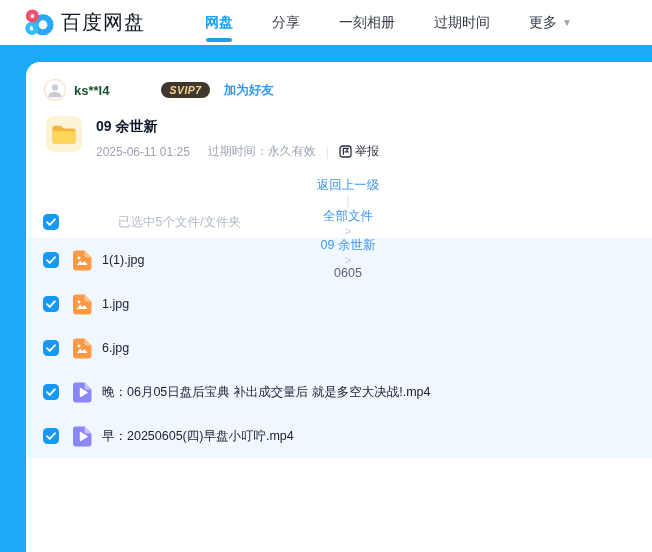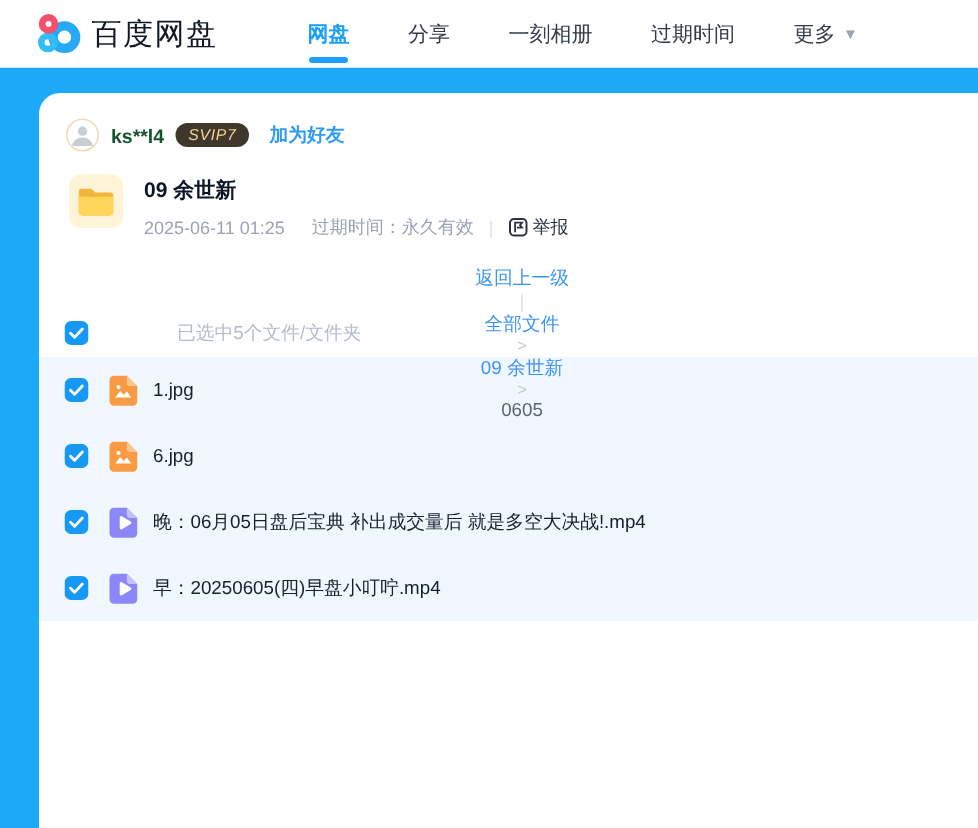--- a/index.html
+++ b/index.html
@@ -34,22 +34,22 @@
 
   
   .user-row { display:flex; align-items:center; gap:8px; margin:17px 0 0 18px; height:22px; }
   .avatar {
     width:22px; height:22px; border-radius:50%; background:#fff;
     border:1px solid #f4d9b6; display:flex; align-items:center; justify-content:center; overflow:hidden;
   }
   .user-name { font-size:13px; font-weight:700; color:#14532d; }
   .vip-badge {
     height:16px; padding:0 8px; border-radius:8px; background:#3f372b;
-    color:#f7d290; font-size:10.5px; font-weight:400; font-style:italic;
-    display:flex; align-items:center; letter-spacing:.5px;
+    color:#f7d290; font-size:10.5px; font-weight:700; font-style:italic;
+    display:flex; align-items:center; letter-spacing:.5px;margin-left:44px;
   }
   .add-friend { font-size:12.5px; font-weight:600; color:#2e9bf7; margin-left:6px; cursor:pointer; }
 
   
   .folder-row { display:flex; margin:15px 0 0 20px; gap:14px; }
   .folder-icon-wrap {
     width:36px; height:36px; border-radius:8px; background:#fdf4d7;
     display:flex; align-items:center; justify-content:center;
   }
   .folder-title { font-size:14px; font-weight:700; color:#0b1526; margin-top:2px; }
@@ -177,38 +177,56 @@
     </span>
     <span class="file-icon icon-image">
       <svg width="22" height="22" viewBox="0 0 22 22">
         <path d="M5 1.5 h8.6 l6.9 6.9 v10.1 a3 3 0 0 1 -3 3 h-12.5 a3 3 0 0 1 -3 -3 v-14 a3 3 0 0 1 3 -3 z" fill="#f99b44"></path>
         <path d="M13.6 1.5 l6.9 6.9 h-4.9 a2 2 0 0 1 -2 -2 z" fill="#fcc690"></path>
         <circle cx="8" cy="9" r="1.4" fill="#fff"></circle>
         <path d="M5.8 16 l3.4-4.4 2.4 2.7 1.9-2.3 3 4 z" fill="#fff"></path>
       </svg>
     </span>
 
-    <span class="file-name">1.jpg</span>
+    <span class="file-name">1(1).jpg</span>
   </div>
       <div class="file-row">
     <span class="checkbox">
       <svg width="16" height="16" viewBox="0 0 16 16">
         <rect width="16" height="16" rx="4.5" fill="#1598f6"></rect>
         <path d="M4 8.2 l2.7 2.7 5.2-5.6" fill="none" stroke="#fff" stroke-width="1.9" stroke-linecap="round" stroke-linejoin="round"></path>
       </svg>
     </span>
     <span class="file-icon icon-image">
       <svg width="22" height="22" viewBox="0 0 22 22">
         <path d="M5 1.5 h8.6 l6.9 6.9 v10.1 a3 3 0 0 1 -3 3 h-12.5 a3 3 0 0 1 -3 -3 v-14 a3 3 0 0 1 3 -3 z" fill="#f99b44"></path>
         <path d="M13.6 1.5 l6.9 6.9 h-4.9 a2 2 0 0 1 -2 -2 z" fill="#fcc690"></path>
         <circle cx="8" cy="9" r="1.4" fill="#fff"></circle>
         <path d="M5.8 16 l3.4-4.4 2.4 2.7 1.9-2.3 3 4 z" fill="#fff"></path>
       </svg>
     </span>
 
+    <span class="file-name">1.jpg</span>
+  </div>
+      <div class="file-row">
+    <span class="checkbox">
+      <svg width="16" height="16" viewBox="0 0 16 16">
+        <rect width="16" height="16" rx="4.5" fill="#1598f6"></rect>
+        <path d="M4 8.2 l2.7 2.7 5.2-5.6" fill="none" stroke="#fff" stroke-width="1.9" stroke-linecap="round" stroke-linejoin="round"></path>
+      </svg>
+    </span>
+    <span class="file-icon icon-image">
+      <svg width="22" height="22" viewBox="0 0 22 22">
+        <path d="M5 1.5 h8.6 l6.9 6.9 v10.1 a3 3 0 0 1 -3 3 h-12.5 a3 3 0 0 1 -3 -3 v-14 a3 3 0 0 1 3 -3 z" fill="#f99b44"></path>
+        <path d="M13.6 1.5 l6.9 6.9 h-4.9 a2 2 0 0 1 -2 -2 z" fill="#fcc690"></path>
+        <circle cx="8" cy="9" r="1.4" fill="#fff"></circle>
+        <path d="M5.8 16 l3.4-4.4 2.4 2.7 1.9-2.3 3 4 z" fill="#fff"></path>
+      </svg>
+    </span>
+
     <span class="file-name">6.jpg</span>
   </div>
       <div class="file-row">
     <span class="checkbox">
       <svg width="16" height="16" viewBox="0 0 16 16">
         <rect width="16" height="16" rx="4.5" fill="#1598f6"></rect>
         <path d="M4 8.2 l2.7 2.7 5.2-5.6" fill="none" stroke="#fff" stroke-width="1.9" stroke-linecap="round" stroke-linejoin="round"></path>
       </svg>
     </span>
 

